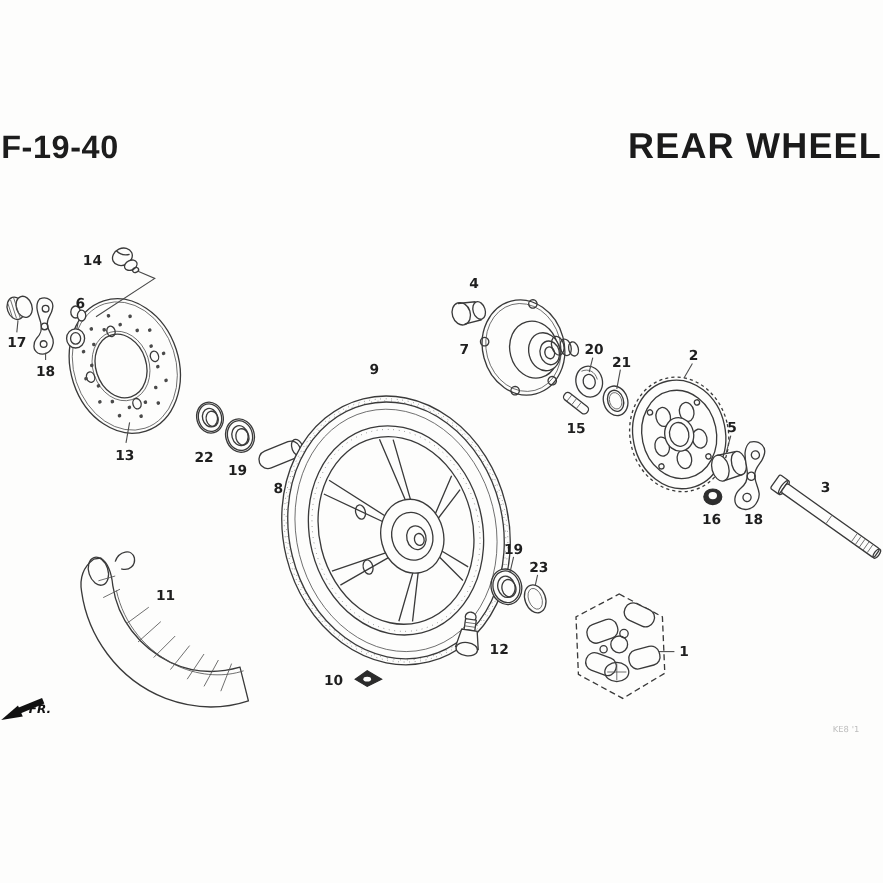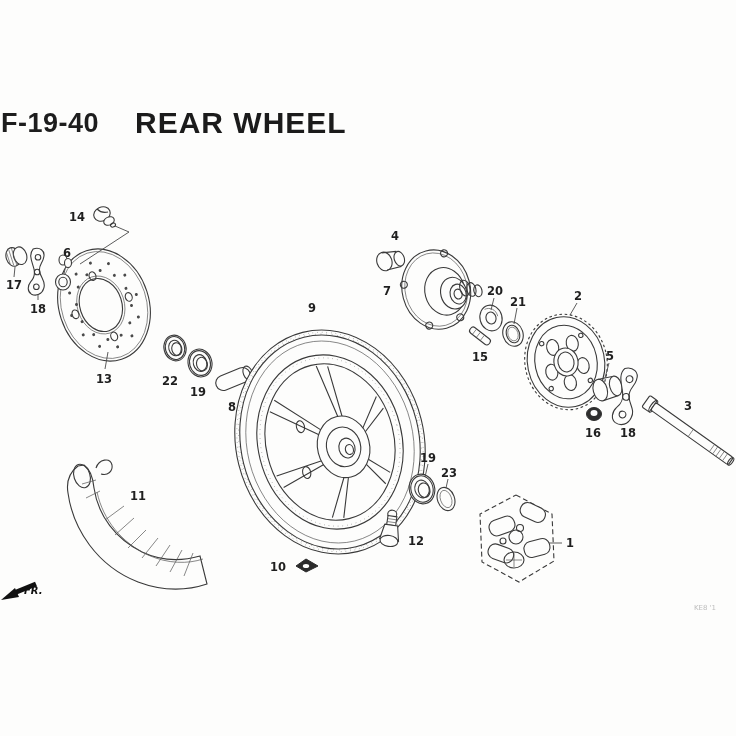--- a/index.html
+++ b/index.html
@@ -6,21 +6,21 @@
   .page {
     position:relative; width:736px; height:736px;
     background:#fdfdfc; overflow:hidden;
     font-family:"Liberation Sans", sans-serif;
   }
   .fiche-code {
     position:absolute; left:1px; top:108px;
     font-size:27px; font-weight:700; color:#1d1d1d; letter-spacing:.5px;
   }
   .page-title {
-    position:absolute; left:135px; top:106px; width:600px; text-align:left;
+    position:absolute; left:135px; top:106px; width:600px; text-align:right;
     font-size:30px; font-weight:700; color:#1b1b1b; letter-spacing:1px;
   }
   svg.diagram { position:absolute; left:0; top:0; }
   svg.diagram * { vector-effect:non-scaling-stroke; }
   .ln   { stroke:#3a3a3a; stroke-width:1.1; fill:none; }
   .lnw  { stroke:#3a3a3a; stroke-width:1.1; fill:#fdfdfc; }
   .lnt  { stroke:#555;    stroke-width:.7;  fill:none; }
   .lead { stroke:#4a4a4a; stroke-width:.9;  fill:none; }
   .dot  { fill:#4a4a4a; stroke:none; }
   .callout {

